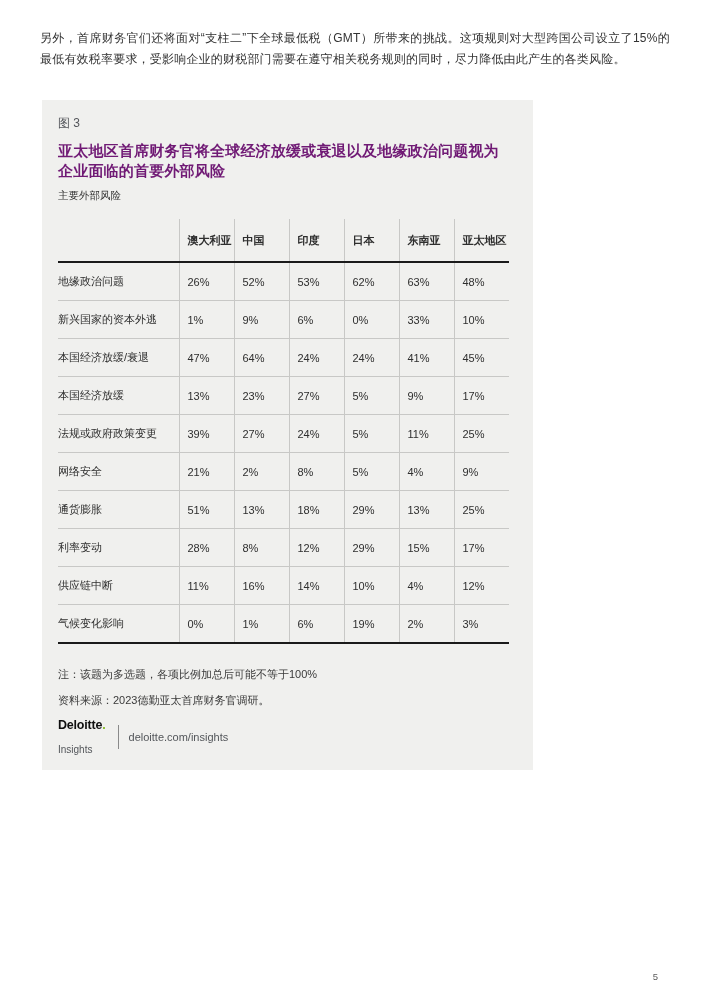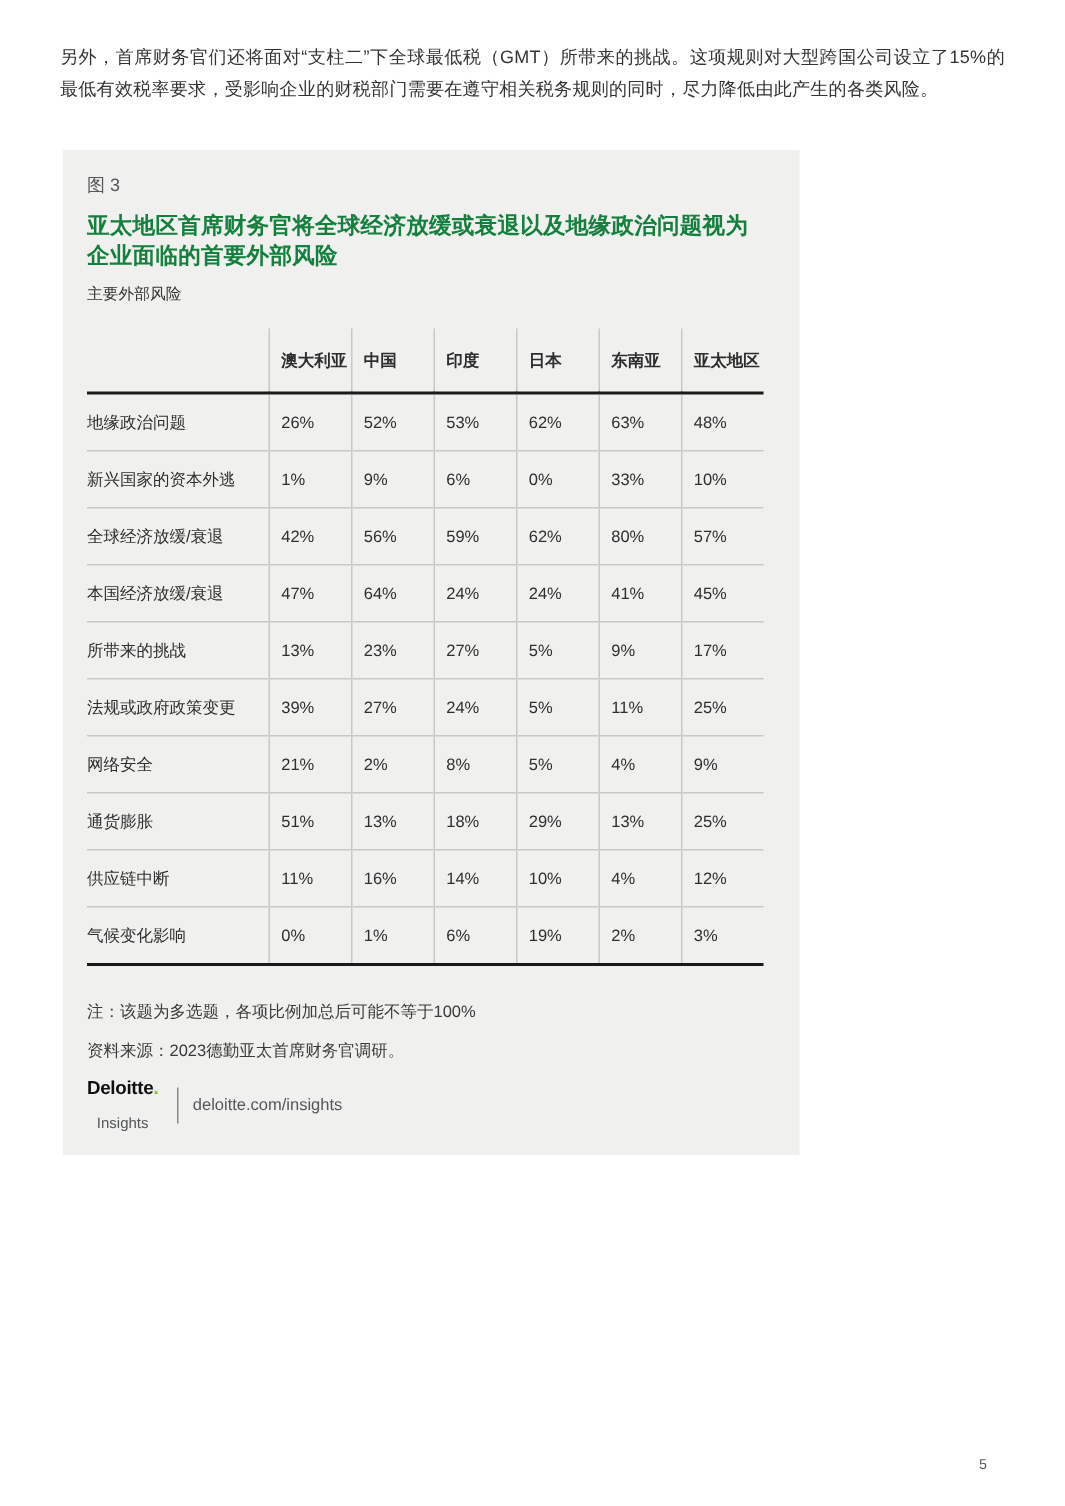--- a/index.html
+++ b/index.html
@@ -25,21 +25,21 @@
   
   .figure-box {
     margin-top: 29px;
     margin-left: 2px;
     width: 491px;
     background: #f0f0ee;
     padding: 15px 24px 20px 16px;
   }
   .fig-label { font-size: 12px; color: #54565b; margin-bottom: 9px; }
   .fig-title {
-    font-size: 15px; font-weight: bold; color: #15803d;
+    font-size: 15px; font-weight: bold; color: #701a75;
     line-height: 1.38; margin-bottom: 7px; letter-spacing: 0.2px;
   }
   .fig-subtitle { font-size: 10.5px; color: #333333; margin-bottom: 16px; }
 
   
   table.risk-table {
     width: 100%;
     border-collapse: collapse;
     table-layout: fixed;
   }
@@ -71,21 +71,21 @@
 
   
   .fig-note { font-size: 11px; color: #3a3a3a; margin-top: 23px; }
   .fig-source { font-size: 11px; color: #3a3a3a; margin-top: 11px; }
 
   
   .logo-row { display: flex; align-items: center; margin-top: 16px; height: 26px; }
   .logo-brand { display: flex; flex-direction: column; line-height: 1; }
   .brand-name { font-size: 12.5px; font-weight: bold; color: #0f0f0f; letter-spacing: -0.2px; }
   .green-dot { color: #86bc25; }
-  .brand-sub { font-size: 10px; color: #53565a; margin-top: 14px; text-align: center; }
+  .brand-sub { font-size: 10px; color: #53565a; margin-top: 14px; }
   .logo-divider { width: 1px; height: 24px; background: #8a8a8a; margin: 0 10px 0 12px; }
   .logo-link { font-size: 11px; color: #53565a; }
 
   
   .page-number {
     position: absolute;
     right: 52px; bottom: 22px;
     font-size: 9.5px; color: #5c5c5c;
   }
 </style>
@@ -135,39 +135,30 @@
           <tr>
             <td class="row-label">新兴国家的资本外逃</td>
             <td>1%</td>
             <td>9%</td>
             <td>6%</td>
             <td>0%</td>
             <td>33%</td>
             <td>10%</td>
           </tr>
           <tr>
-            <td class="row-label">全球经济放缓/衰退</td>
-            <td>42%</td>
-            <td>56%</td>
-            <td>59%</td>
-            <td>62%</td>
-            <td>80%</td>
-            <td>57%</td>
-          </tr>
-          <tr>
             <td class="row-label">本国经济放缓/衰退</td>
             <td>47%</td>
             <td>64%</td>
             <td>24%</td>
             <td>24%</td>
             <td>41%</td>
             <td>45%</td>
           </tr>
           <tr>
-            <td class="row-label">所带来的挑战</td>
+            <td class="row-label">本国经济放缓</td>
             <td>13%</td>
             <td>23%</td>
             <td>27%</td>
             <td>5%</td>
             <td>9%</td>
             <td>17%</td>
           </tr>
           <tr>
             <td class="row-label">法规或政府政策变更</td>
             <td>39%</td>
@@ -187,20 +178,29 @@
             <td>9%</td>
           </tr>
           <tr>
             <td class="row-label">通货膨胀</td>
             <td>51%</td>
             <td>13%</td>
             <td>18%</td>
             <td>29%</td>
             <td>13%</td>
             <td>25%</td>
+          </tr>
+          <tr>
+            <td class="row-label">利率变动</td>
+            <td>28%</td>
+            <td>8%</td>
+            <td>12%</td>
+            <td>29%</td>
+            <td>15%</td>
+            <td>17%</td>
           </tr>
           <tr>
             <td class="row-label">供应链中断</td>
             <td>11%</td>
             <td>16%</td>
             <td>14%</td>
             <td>10%</td>
             <td>4%</td>
             <td>12%</td>
           </tr>

